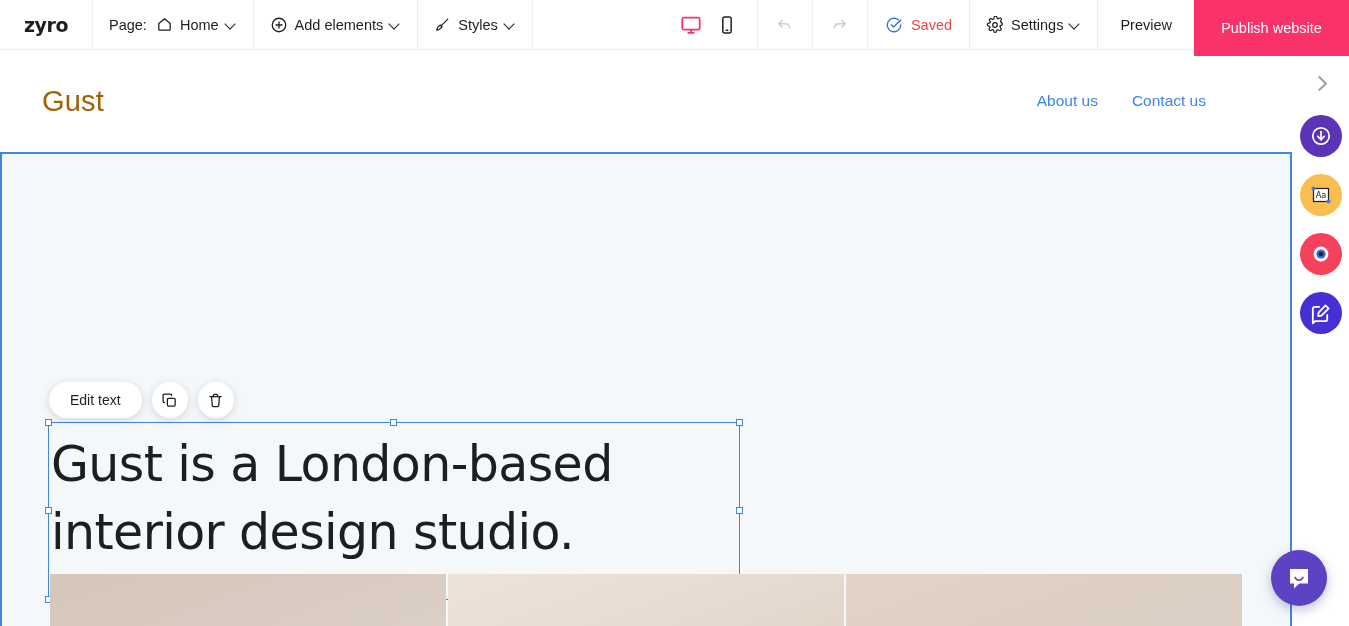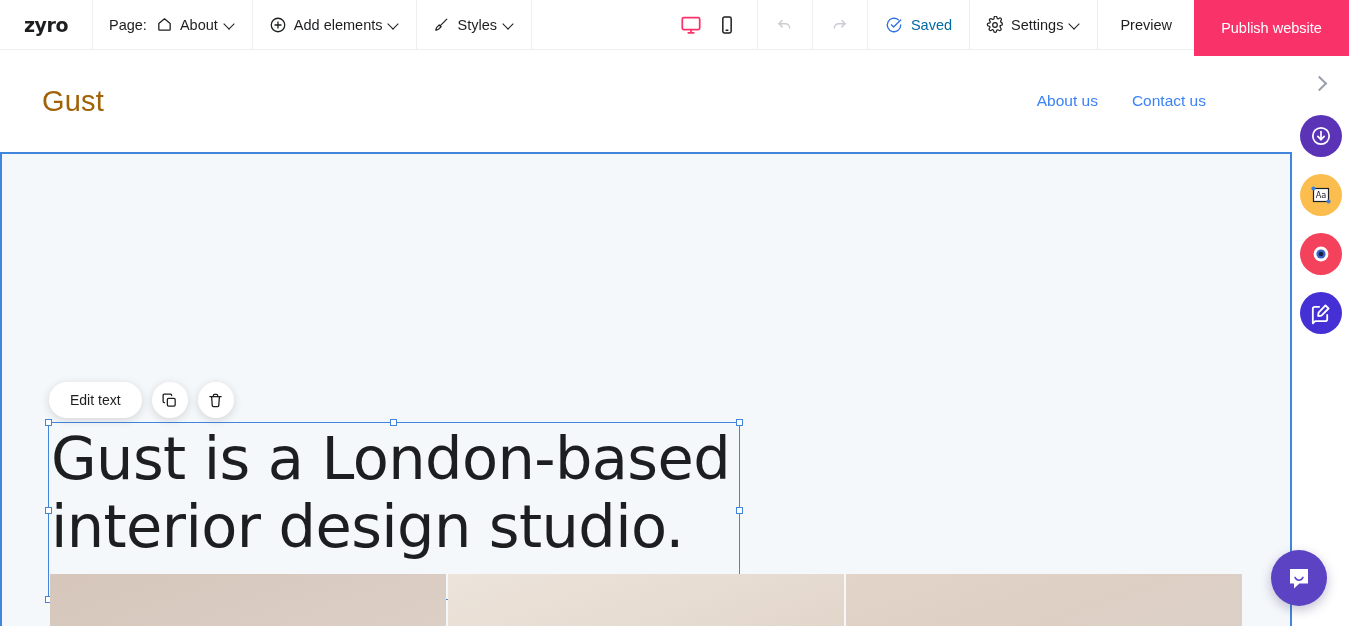--- a/index.html
+++ b/index.html
@@ -43,21 +43,21 @@
     transform: rotate(45deg);
   }
   .icn { display: inline-flex; align-items: center; justify-content: center; }
   .tb-spacer { flex: 1 1 auto; }
 
   .device-group { display: flex; align-items: center; gap: 4px; padding: 0 14px; }
   .device-btn { width: 32px; height: 32px; display: flex; align-items: center; justify-content: center; cursor: pointer; border-radius: 6px; }
 
   .histbtn { width: 54px; display: flex; align-items: center; justify-content: center; cursor: default; }
 
-  .saved-item { display: flex; align-items: center; gap: 8px; padding: 0 17px; height: 100%; font-size: 14.5px; color: #0369a1; }
+  .saved-item { display: flex; align-items: center; gap: 8px; padding: 0 17px; height: 100%; font-size: 14.5px; color: #ef4444; }
 
   .preview-item { padding: 0 22px; display: flex; align-items: center; height: 100%; font-size: 14.5px; color: #1d1e20; cursor: pointer; }
 
   .publish-btn {
     width: 155px; height: 56px;
     background: #f9326a;
     color: #ffffff; font-size: 14.5px;
     display: flex; align-items: center; justify-content: center;
     cursor: pointer; border: none;
     font-family: "Liberation Sans", sans-serif;
@@ -107,22 +107,22 @@
   }
 
   
   .text-block {
     position: absolute; left: 46px; top: 268px;
     width: 692px; height: 178px;
     border: 1.5px solid #4285dd;
     background: transparent;
   }
   .headline {
-    position: absolute; left: 2px; top: 2px; width: 680px;
-    font-size: 59px; line-height: 68px; color: #1d1e20;
+    position: absolute; left: 2px; top: 8px; width: 680px;
+    font-size: 49px; line-height: 68px; color: #1d1e20;
     font-weight: 400; letter-spacing: -0.6px;
     font-family: "DejaVu Sans", sans-serif;
     white-space: pre-line;
   }
   .handle {
     position: absolute; width: 7px; height: 7px;
     background: #ffffff; border: 1.4px solid #4285dd;
   }
   .h-tl { left: -4px;  top: -4px; }
   .h-tc { left: 50%;   top: -4px; margin-left: -4px; }
@@ -194,21 +194,21 @@
     <div class="divider"></div>
 
     <div class="tb-group">
       <div class="tb-item">
         <span class="tb-label-muted">Page:</span>
         <span class="icn">
           <svg width="17" height="17" viewBox="0 0 24 24" fill="none" stroke="#1d1e20" stroke-width="1.8" stroke-linecap="round" stroke-linejoin="round">
             <path d="M4 10.5 12 4l8 6.5V19a1 1 0 0 1-1 1H5a1 1 0 0 1-1-1z"></path>
           </svg>
         </span>
-        <span>About</span>
+        <span>Home</span>
         <span class="chev"></span>
       </div>
     </div>
     <div class="divider"></div>
 
     <div class="tb-group">
       <div class="tb-item">
         <span class="icn">
           <svg width="18" height="18" viewBox="0 0 24 24" fill="none" stroke="#1d1e20" stroke-width="1.7" stroke-linecap="round">
             <circle cx="12" cy="12" r="9"></circle>

